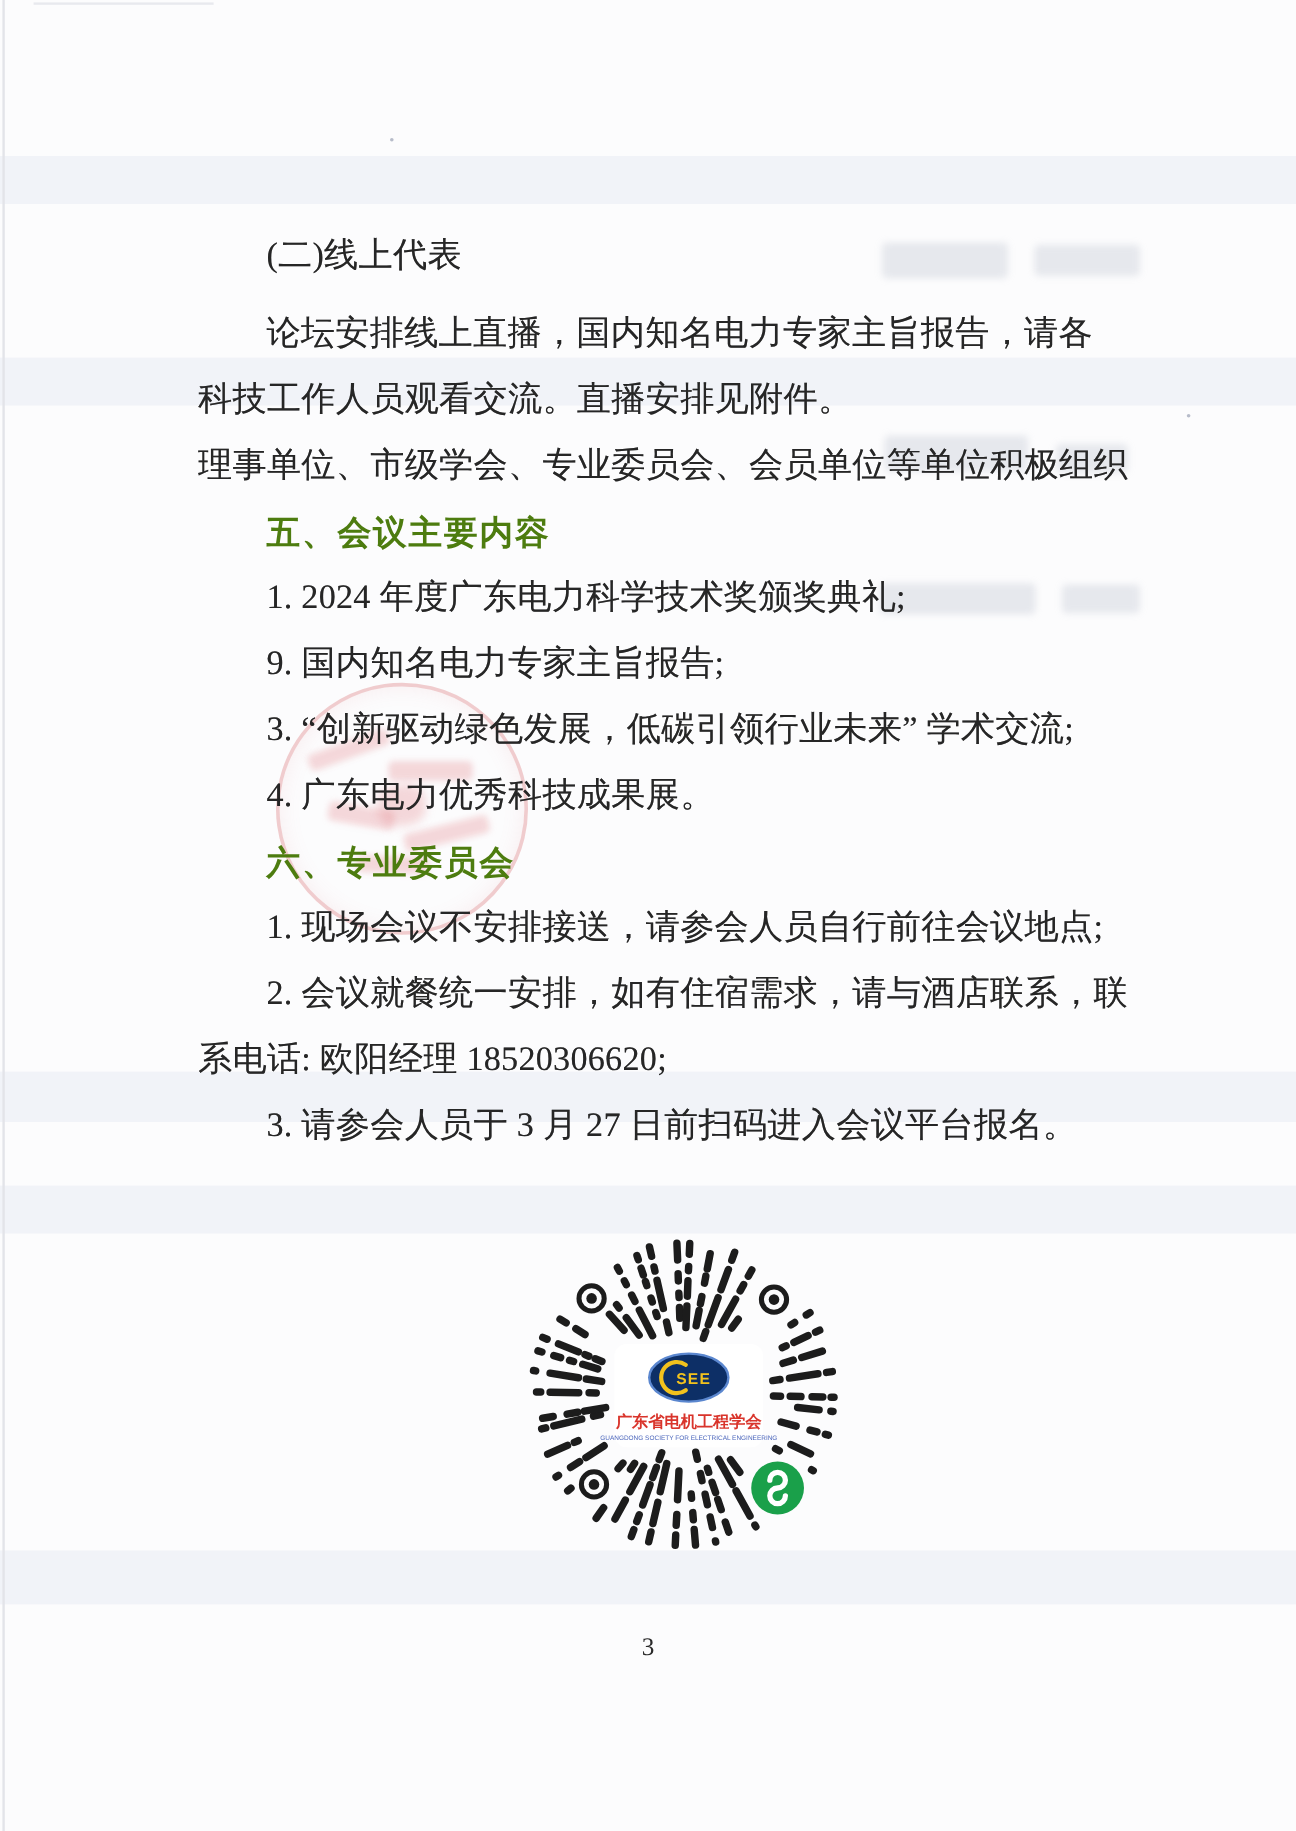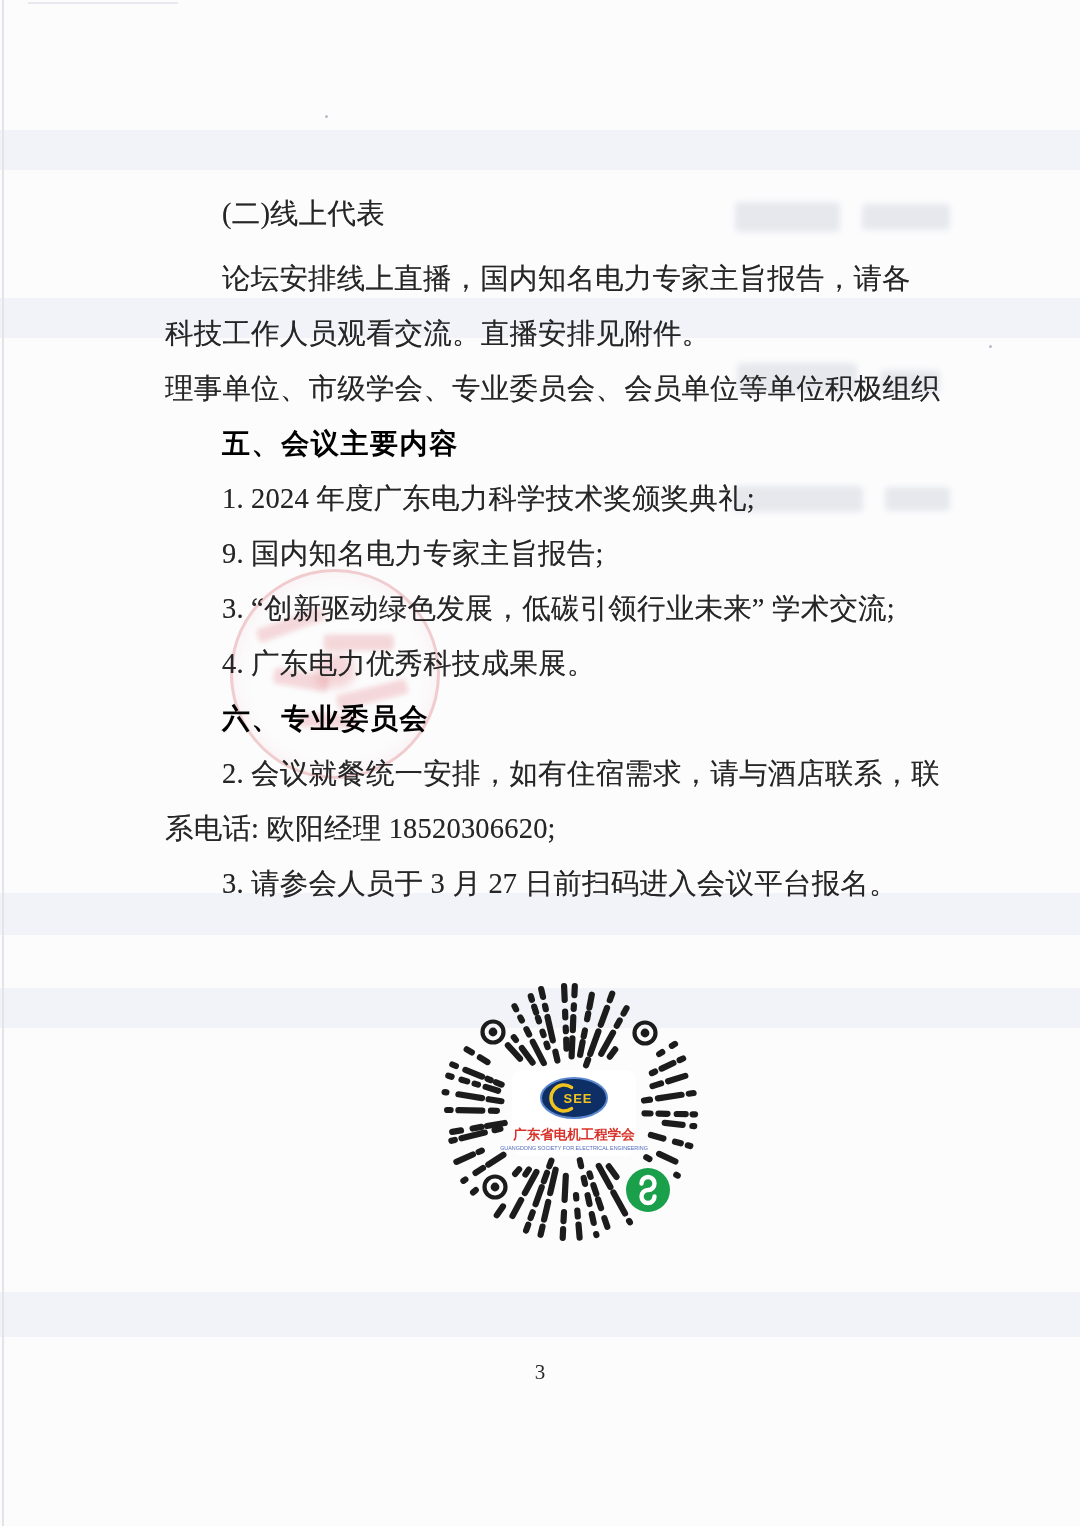--- a/index.html
+++ b/index.html
@@ -19,34 +19,34 @@
   
   .textcol{position:absolute;left:153px;top:186px;width:775px;color:#262626;margin-left:12px;}
   .line{
     height:55px;line-height:55px;font-size:28.5px;letter-spacing:.2px;
     white-space:pre;text-shadow:0 0 .4px rgba(0,0,0,.4);
   }
   .ind{text-indent:57px;}
   .sub{margin-bottom:10px;}
   .h{
     font-family:"Liberation Sans","DejaVu Sans",sans-serif;
-    font-weight:700;font-size:28px;letter-spacing:1.6px;color:#000000;
+    font-weight:700;font-size:28px;letter-spacing:1.6px;color:#4d7c0f;
     text-indent:57px;text-shadow:none;
   }
 
   
   .stamp{
     position:absolute;left:230px;top:569px;width:204px;height:204px;border-radius:50%;
     border:3px solid rgba(222,125,130,0.38);
     box-shadow:inset 0 0 18px rgba(222,125,130,0.12);
     transform:rotate(-8deg);pointer-events:none;
   }
   .sm{position:absolute;background:rgba(225,130,135,0.30);filter:blur(2.5px);border-radius:4px;}
 
-  .qr-wrap{position:absolute;left:430px;top:972px;width:280px;height:280px;}
+  .qr-wrap{position:absolute;left:430px;top:1022px;width:280px;height:280px;}
 
   .pagenum{
     position:absolute;left:0;right:0;top:1360px;text-align:center;
     font-size:21px;color:#2a2a2a;font-family:"Liberation Serif",serif;
   }
 </style>
 </head>
 <body>
 
 <div class="page">
@@ -81,20 +81,21 @@
     <div class="line ind sub">(二)线上代表</div>
     <div class="line ind">论坛安排线上直播，国内知名电力专家主旨报告，请各</div>
     <div class="line">科技工作人员观看交流。直播安排见附件。</div>
     <div class="line">理事单位、市级学会、专业委员会、会员单位等单位积极组织</div>
     <div class="line h">五、会议主要内容</div>
     <div class="line ind">1. 2024 年度广东电力科学技术奖颁奖典礼;</div>
     <div class="line ind">9. 国内知名电力专家主旨报告;</div>
     <div class="line ind">3. “创新驱动绿色发展，低碳引领行业未来” 学术交流;</div>
     <div class="line ind">4. 广东电力优秀科技成果展。</div>
     <div class="line h">六、专业委员会</div>
+    <div class="line ind">1. 现场会议不安排接送，请参会人员自行前往会议地点;</div>
     <div class="line ind">2. 会议就餐统一安排，如有住宿需求，请与酒店联系，联</div>
     <div class="line">系电话: 欧阳经理 18520306620;</div>
     <div class="line ind">3. 请参会人员于 3 月 27 日前扫码进入会议平台报名。</div>
   </div>
 
   <div class="qr-wrap">
     <svg id="qr-svg" width="280" height="280" viewBox="0 0 280 280" xmlns="http://www.w3.org/2000/svg">
       <g id="qr-dots">
           <line x1="214.5" y1="141.4" x2="220.5" y2="141.5" stroke="#1c1c1c" stroke-width="6.2" stroke-linecap="round"></line>
           <line x1="228.5" y1="141.6" x2="237.5" y2="141.8" stroke="#1c1c1c" stroke-width="6.2" stroke-linecap="round"></line>

